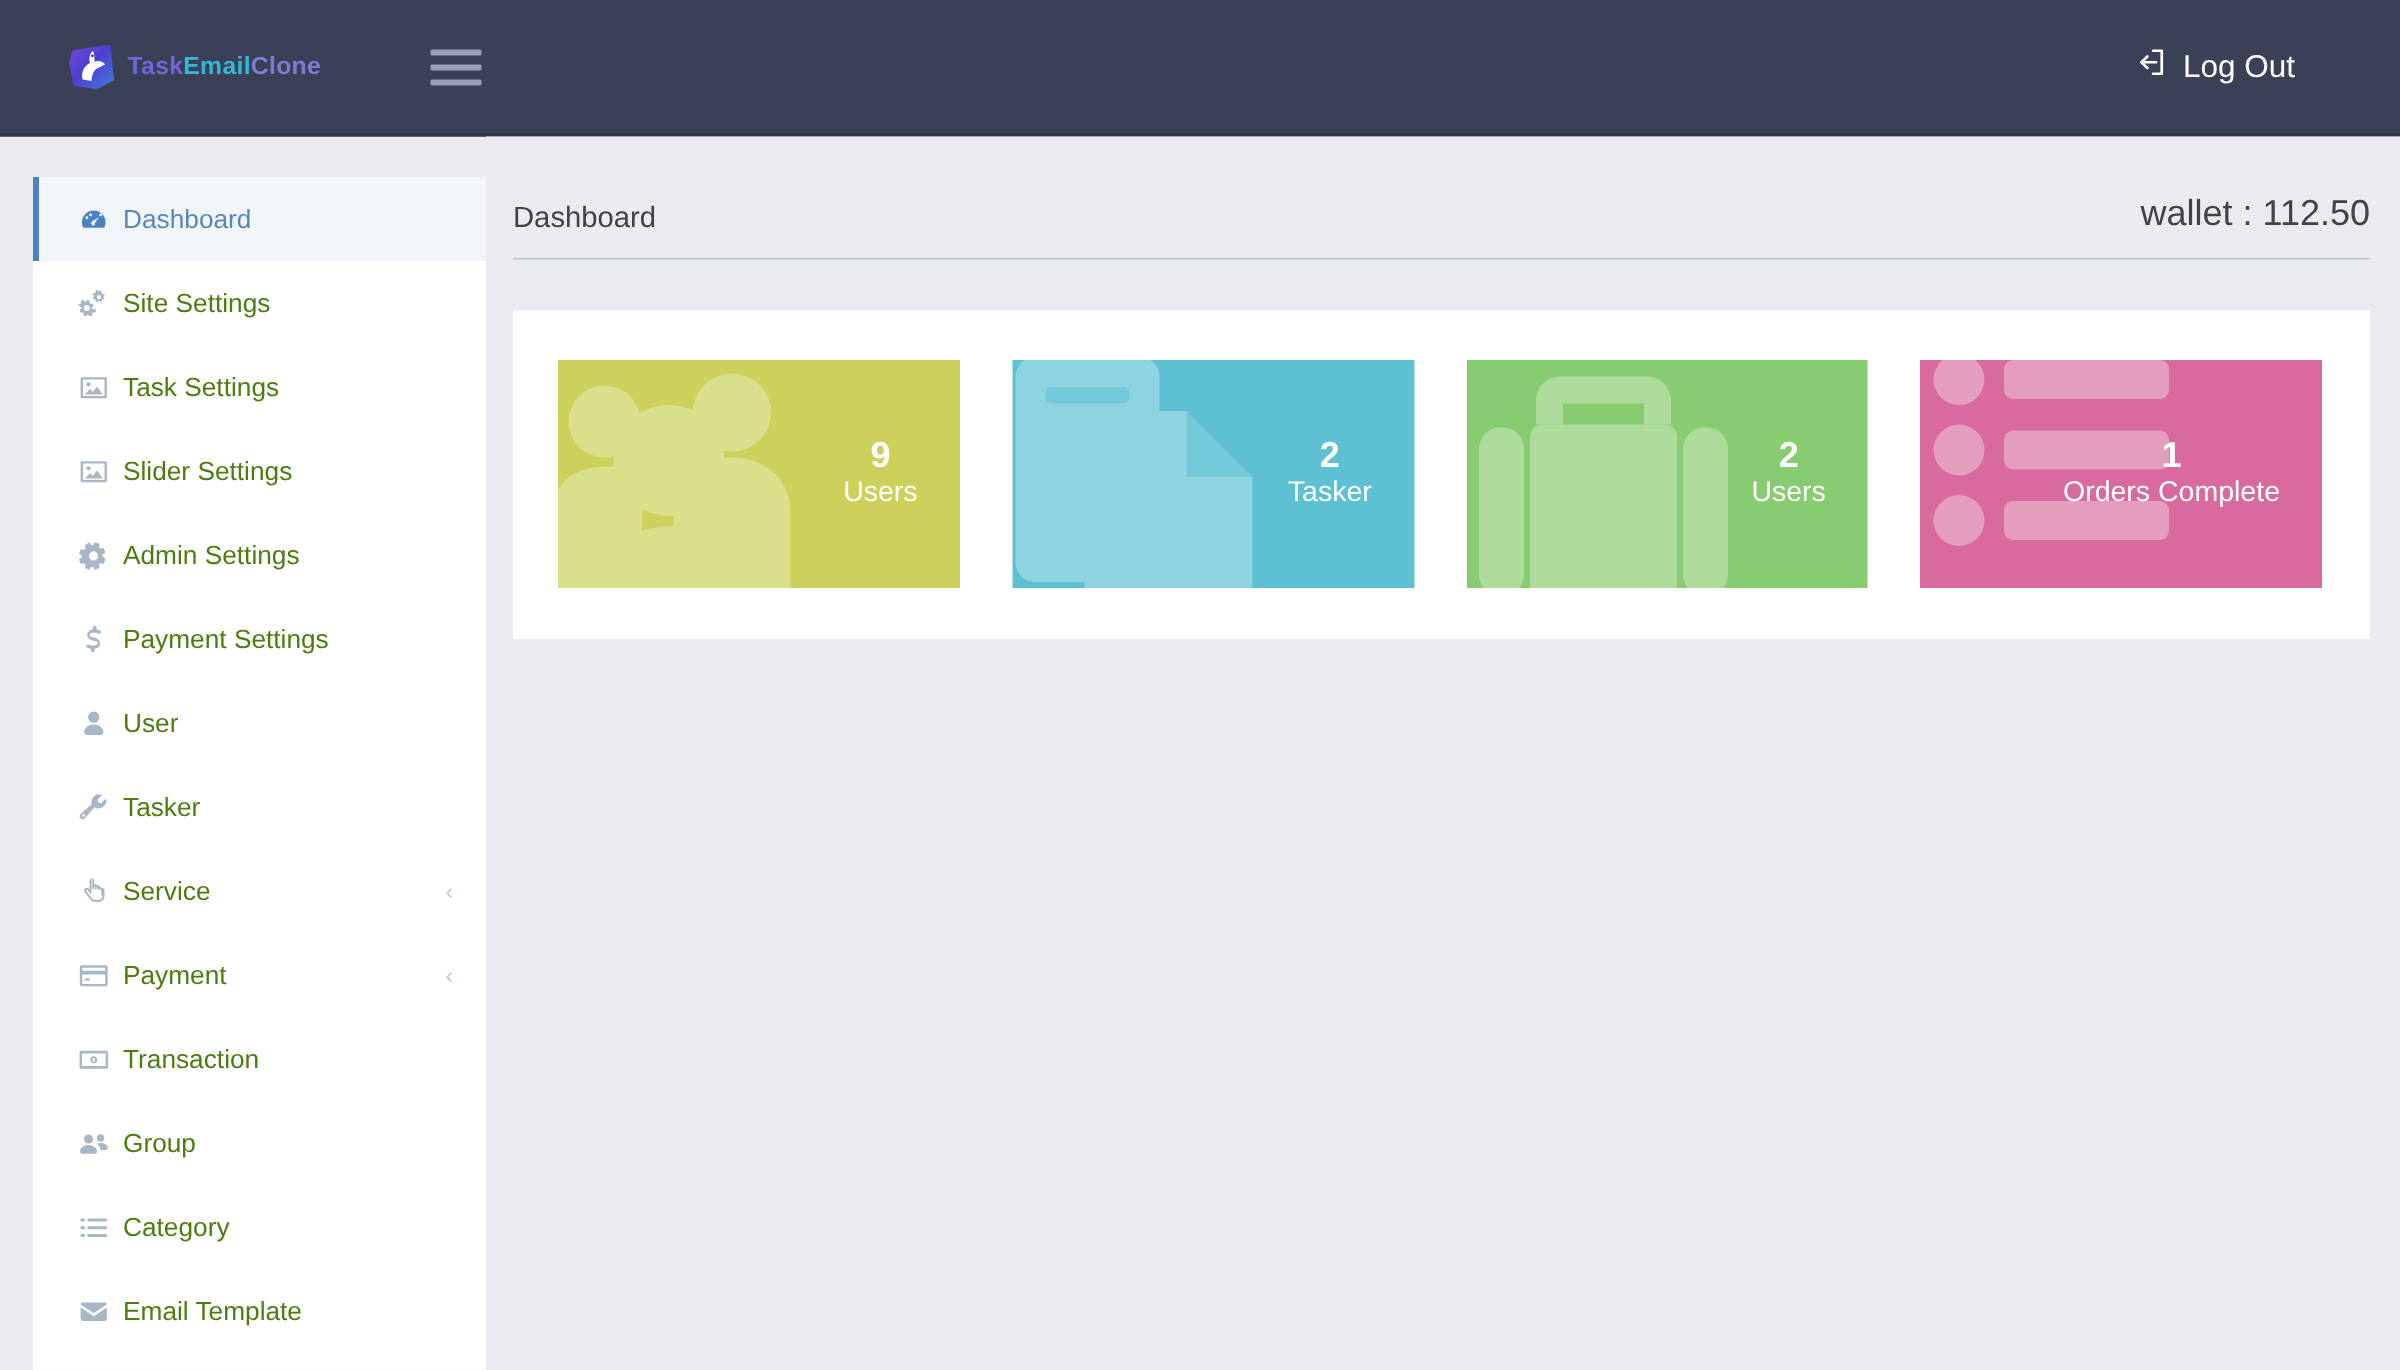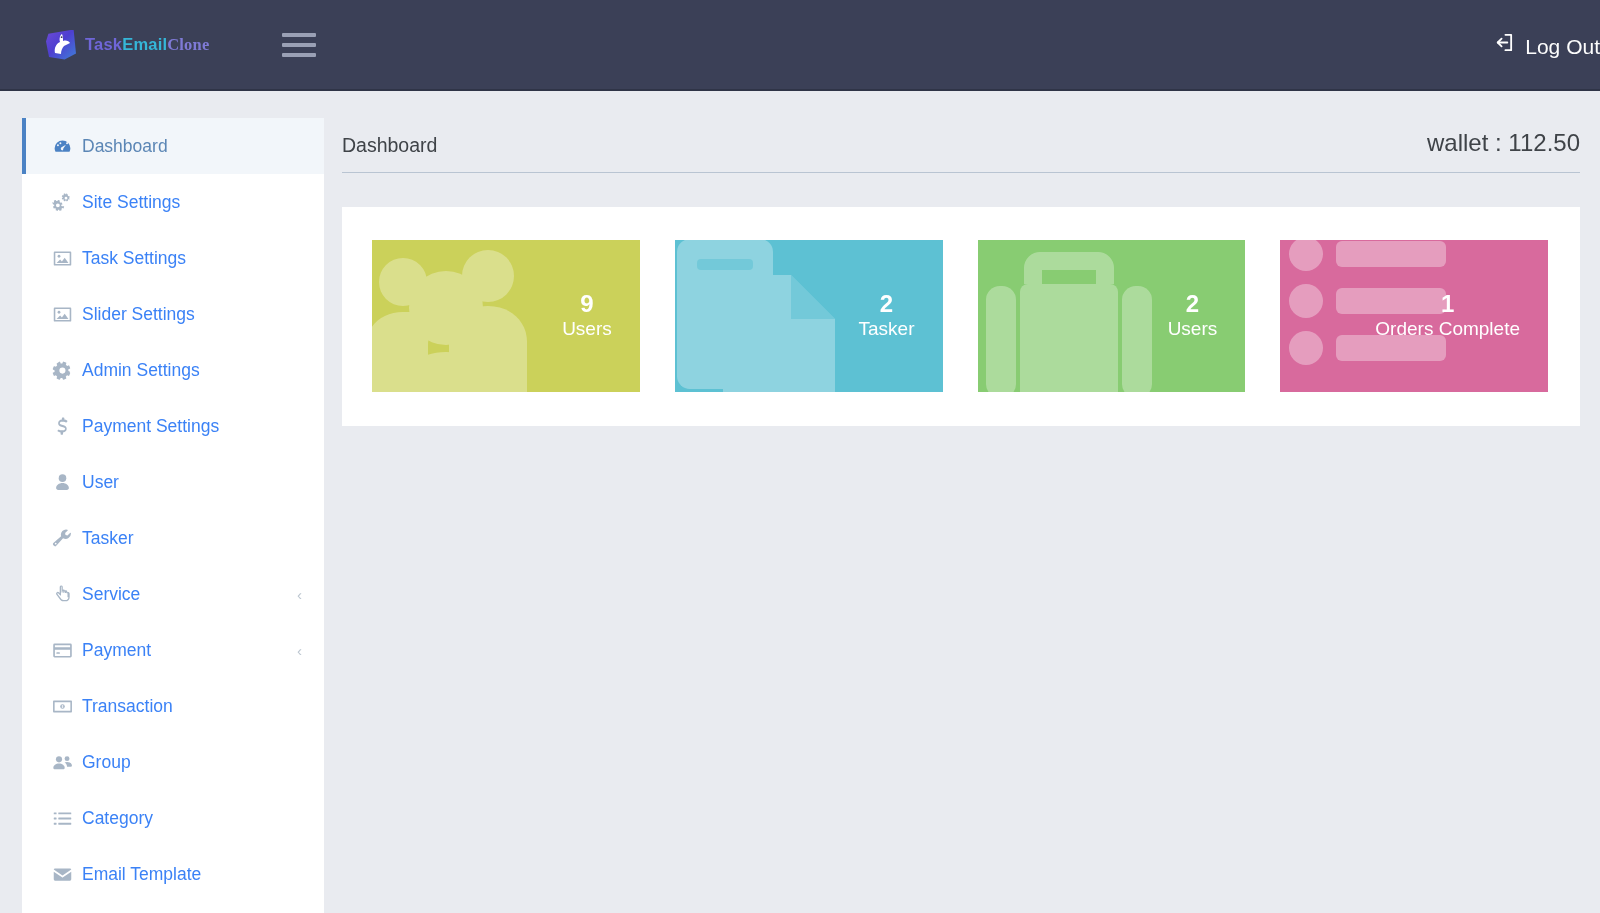--- a/index.html
+++ b/index.html
@@ -26,32 +26,32 @@
     background:linear-gradient(135deg,#6d4bd6 0%,#4e3fd0 45%,#3f7fd8 100%);
     clip-path:polygon(8% 14%, 92% 0%, 100% 80%, 62% 100%, 10% 92%, 0% 40%);
   }
   #brand-mark svg{ position:absolute; left:3px; top:2px; }
   #brand-text{
     font-size:16.5px; font-weight:bold; letter-spacing:.2px;
     white-space:nowrap;
   }
   #brand-text .w1{ color:#6f66d8; }
   #brand-text .w2{ color:#35b6d8; }
-  #brand-text .w3{ color:#7f7ad6;font-family:Liberation Serif, serif; }
+  #brand-text .w3{ color:#7f7ad6; }
 
   #hamburger{
     margin-left:73px; width:34px; height:34px;
     display:flex; flex-direction:column; justify-content:center; gap:6px;
     cursor:pointer;
   }
   #hamburger span{ display:block; height:4px; width:34px; background:#9aa0b5; border-radius:1px; }
 
   #logout{
-    margin-left:auto; 
-    display:flex; align-items:flex-end; gap:10px;
+    margin-left:auto; margin-right:70px;
+    display:flex; align-items:center; gap:10px;
     color:#fdfdfd; font-size:21px; cursor:pointer; white-space:nowrap;
   }
 
   
   #sidebar{
     position:absolute; left:22px; top:118px; width:302px; height:795px;
     background:#ffffff; overflow:hidden;
   }
   .nav-item{
     position:relative; height:56px;
@@ -62,21 +62,21 @@
   .nav-item.active{ background:#f2f6fa; }
   .nav-item.active::before{
     content:""; position:absolute; left:0; top:0; bottom:0; width:4px; background:#4b82c4;
   }
   .nav-ico{
     width:30px; flex:none; display:flex; align-items:center; justify-content:flex-start;
     color:#a8b6c6;
   }
   .nav-item.active .nav-ico{ color:#4b82c4; }
   .nav-label{
-    font-size:17.5px; color:#3b82f6; white-space:nowrap;
+    font-size:17.5px; color:#4d7c0f; white-space:nowrap;
   }
   .nav-item.active .nav-label{ color:#5b86b5; }
   .nav-caret{
     margin-left:auto; color:#bcc6d0; font-size:15px; line-height:1;
   }
 
   
   #main{ position:absolute; left:324px; top:91px; right:0; bottom:0; background:#e9ebf0; }
   #content-head{
     margin:0 20px 0 18px; padding-top:38px;

